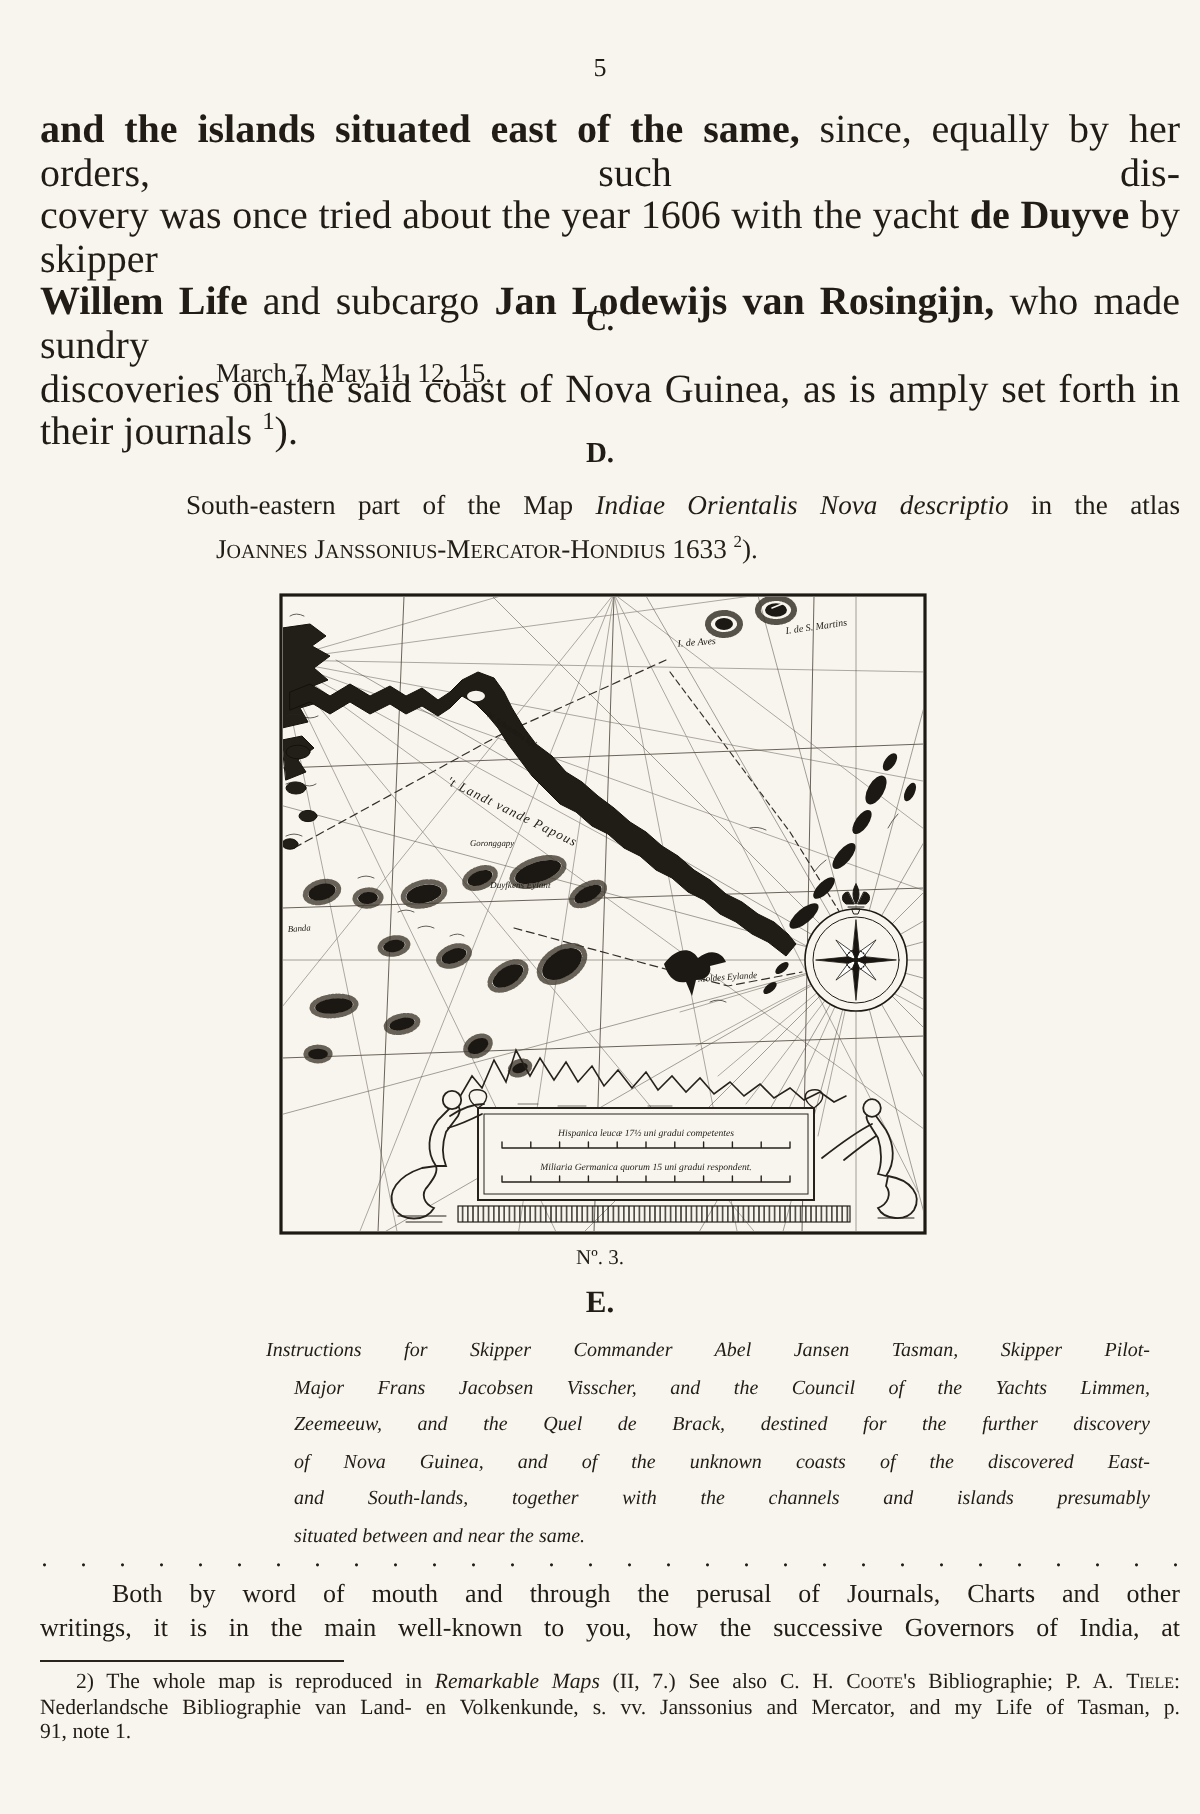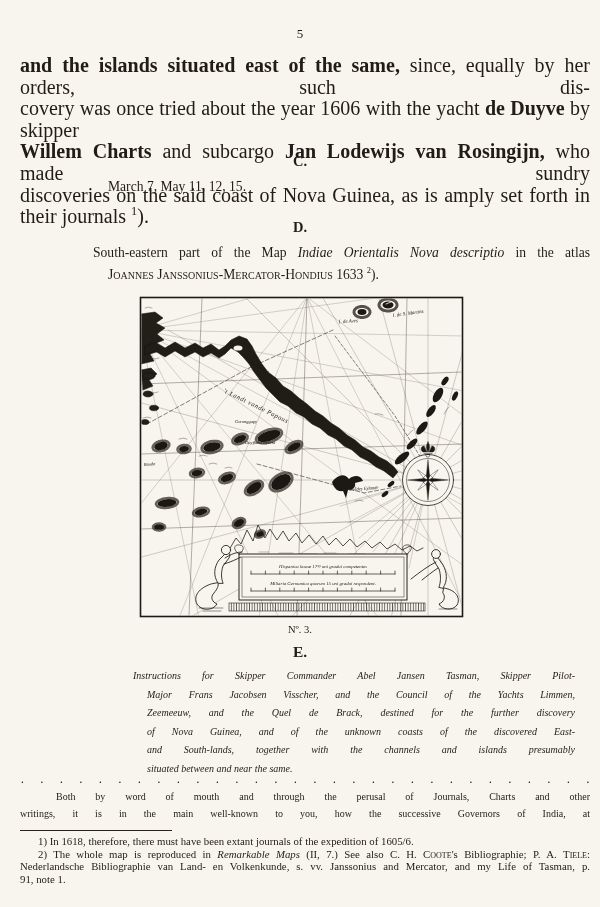--- a/index.html
+++ b/index.html
@@ -21,38 +21,38 @@
   #c-text{left:108px;top:176px;width:482px;font-size:13.6px;line-height:21.8px;}
   #d-head{left:0;top:219px;width:600px;font-size:14.5px;}
   #d-text{left:108px;top:242px;width:482px;font-size:13.6px;line-height:21.8px;}
   .outd15{margin-left:-15px;}
   #mapwrap{left:139px;top:296px;width:325px;height:322px;}
   #figcap{left:0;top:624px;width:600px;font-size:10.5px;}
   #e-head{left:0;top:643px;width:600px;font-size:15.5px;}
   #e-text{left:147px;top:667px;width:428px;font-size:10px;line-height:18.6px;font-style:italic;}
   .outd14{margin-left:-14px;}
   #dots{left:20px;top:771px;width:570px;font-size:13px;word-spacing:13px;white-space:nowrap;overflow:hidden;}
-  #closing{left:20px;top:789px;width:570px;font-size:10px;line-height:16.8px;}
+  #closing{left:20px;top:789px;width:570px;font-size:13px;line-height:16.8px;}
   .ind36{text-indent:36px;}
   #fnrule{left:20px;top:830px;width:152px;border-top:1.2px solid #2a241d;height:0;}
   #footnotes{left:20px;top:835px;width:570px;font-size:10.8px;line-height:12.5px;}
   .ind18{text-indent:18px;}
   svg text{font-family:"Liberation Serif","DejaVu Serif",serif;font-style:italic;fill:#1d1914;}
 </style>
 </head>
 <body>
 
 <div class="pg">
 
   <div class="abs ctr" id="pageno">5</div>
 
   <div class="abs" id="para1">
     <div class="j"><span class="b">and the islands situated east of the same,</span><span> since, equally by her orders, such dis-</span></div>
     <div class="j"><span>covery was once tried about the year 1606 with the yacht </span><span class="b">de Duyve</span><span> by skipper</span></div>
-    <div class="j"><span class="b">Willem Charts</span><span> and subcargo </span><span class="b">Jan Lodewijs van Rosingijn,</span><span> who made sundry</span></div>
+    <div class="j"><span class="b">Willem Life</span><span> and subcargo </span><span class="b">Jan Lodewijs van Rosingijn,</span><span> who made sundry</span></div>
     <div class="jl"><span>discoveries on the said coast of Nova Guinea, as is amply set forth in their journals </span><span class="sup">1</span><span>).</span></div>
   </div>
 
   <div class="abs ctr head" id="c-head">C.</div>
   <div class="abs" id="c-text">
     <div class="jl">March 7, May 11, 12, 15.</div>
   </div>
 
   <div class="abs ctr head" id="d-head">D.</div>
   <div class="abs" id="d-text">
@@ -257,19 +257,18 @@
   <div class="abs ctr" id="dots">. . . . . . . . . . . . . . . . . . . . . . . . . . . . . .</div>
 
   <div class="abs" id="closing">
     <div class="j ind36">Both by word of mouth and through the perusal of Journals, Charts and other</div>
     <div class="j">writings, it is in the main well-known to you, how the successive Governors of India, at</div>
   </div>
 
   <div class="abs" id="fnrule"></div>
 
   <div class="abs" id="footnotes">
-    <div class="ind18">1) In 1618, therefore, there must have been extant journals of the expedition of 1605/6.</div>
     <div class="j ind18"><span>2) The whole map is reproduced in </span><span class="i">Remarkable Maps</span><span> (II, 7.) See also C. H. </span><span class="sc">Coote</span><span>'s Bibliographie; P. A. </span><span class="sc">Tiele</span><span>:</span></div>
     <div class="j">Nederlandsche Bibliographie van Land- en Volkenkunde, s. vv. Janssonius and Mercator, and my Life of Tasman, p.</div>
     <div>91, note 1.</div>
   </div>
 
 </div>
 
 </body></html>

